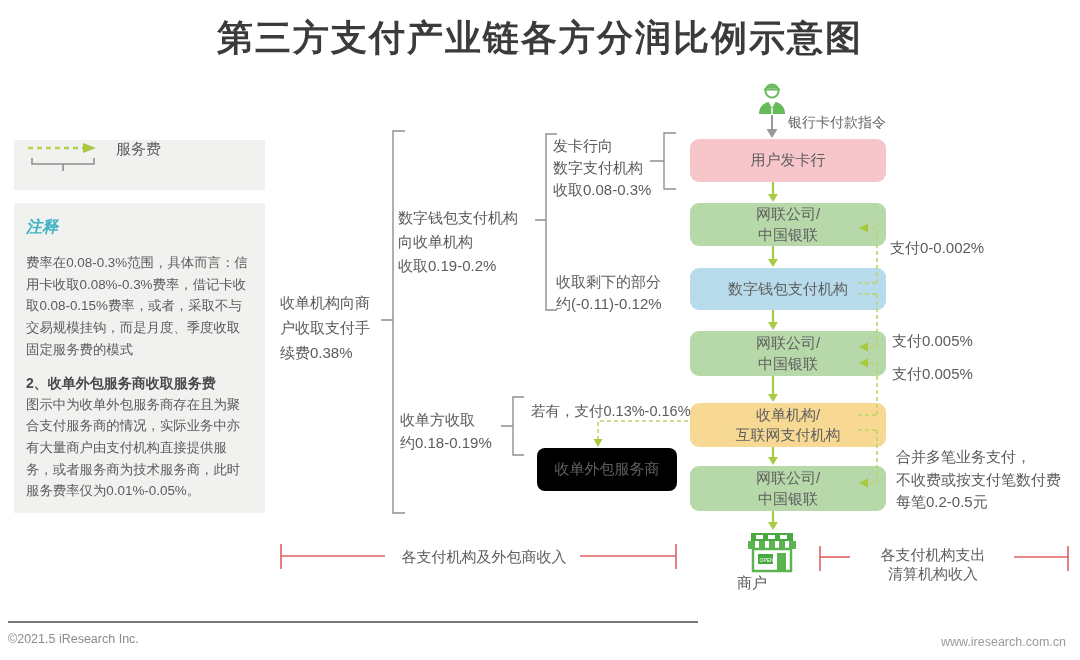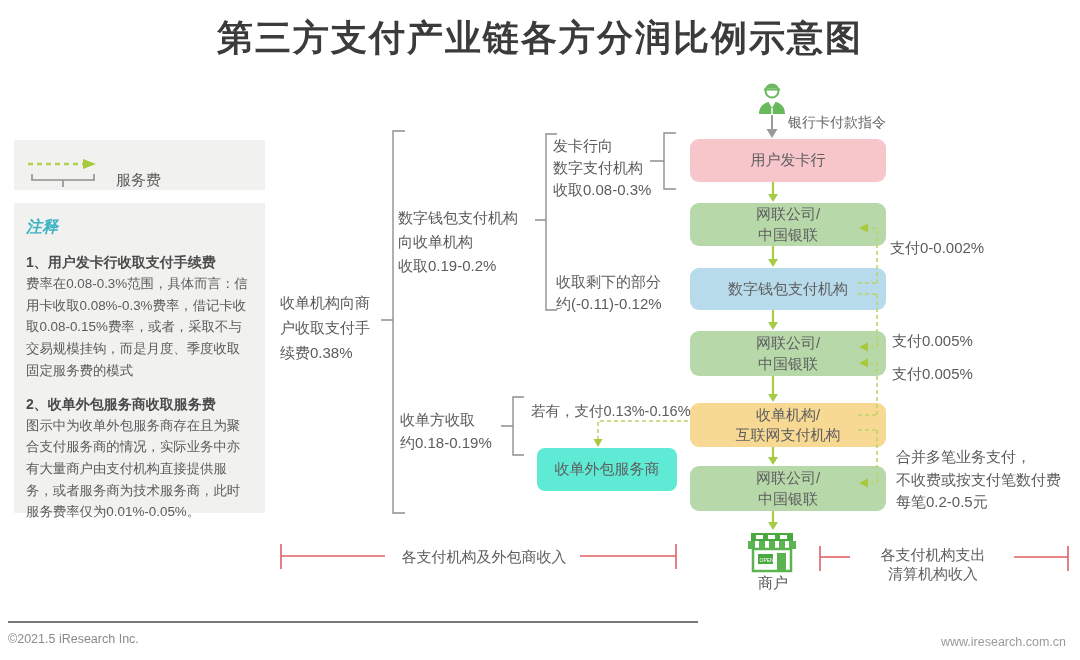--- a/index.html
+++ b/index.html
@@ -2,34 +2,34 @@
 <html><head>
 <meta charset="utf-8">
 <style>
   html,body{margin:0;padding:0;background:#fff;}
   .canvas{position:relative;width:1080px;height:660px;background:#fff;overflow:hidden;
           font-family:"Liberation Sans","DejaVu Sans",sans-serif;color:#5c5c5c;}
   .abs{position:absolute;}
   .title{position:absolute;left:0;top:14px;width:1080px;text-align:center;margin:0;
          font-size:36px;font-weight:700;color:#3b3b3b;letter-spacing:2px;}
   .panel{position:absolute;left:14px;width:251px;background:#f1f1ef;box-sizing:border-box;}
-  .legend-panel{top:140px;height:50px;display:flex;align-items:flex-end;padding:0 10px;}
+  .legend-panel{top:140px;height:50px;display:flex;align-items:flex-start;padding:0 10px;}
   .legend-label{font-size:15px;color:#5c5c5c;margin-left:14px;}
   .notes-panel{top:203px;height:310px;padding:14px 12px 10px 12px;}
   .notes-heading{font-size:16px;font-weight:bold;font-style:italic;color:#3db3c4;margin-bottom:14px;}
   .note-title{font-size:14px;font-weight:bold;color:#4a4a4a;line-height:1.5;}
   .note-body{font-size:13.4px;color:#5c5c5c;line-height:1.62;margin-bottom:12px;}
   .flow-box{position:absolute;left:690px;width:196px;border-radius:9px;display:flex;
             align-items:center;justify-content:center;text-align:center;
             font-size:15px;font-weight:500;color:#5f5f5f;line-height:1.35;white-space:pre-line;}
   .box-issuer{background:#f6c6cb;}
   .box-clearing{background:#b7d9aa;}
   .box-wallet{background:#b7dbeb;}
   .box-acquirer{background:#f7d994;}
-  .box-outsourcer{position:absolute;background:#5eead4;border-radius:8px;display:flex;
+  .box-outsourcer{position:absolute;background:#000000;border-radius:8px;display:flex;
             align-items:center;justify-content:center;font-size:15px;color:#5f5f5f;}
   .ann{position:absolute;font-size:15px;color:#5c5c5c;white-space:pre-line;}
   .fee-r{position:absolute;font-size:15px;color:#5c5c5c;white-space:pre-line;}
   .measure-text{position:absolute;font-size:15px;color:#606060;text-align:center;white-space:pre-line;line-height:1.25;}
   .footer-src{position:absolute;left:8px;top:603px;font-size:12.5px;color:#8a8a8a;}
   .footer-line{position:absolute;left:8px;top:621px;width:690px;height:2px;background:#787878;}
   .footer-copy{position:absolute;left:8px;top:632px;font-size:12.5px;color:#8a8a8a;}
   .footer-site{position:absolute;right:14px;top:635px;font-size:12.5px;color:#9a9a9a;}
   svg{display:block;}
   .layer{position:absolute;left:0;top:0;pointer-events:none;}
@@ -45,21 +45,20 @@
     <svg width="78" height="34" viewBox="0 0 78 34">
       <line x1="4" y1="8" x2="60" y2="8" stroke="#b2d152" stroke-width="2.5" stroke-dasharray="5,4"></line>
       <polygon points="72,8 59,3 59,13" fill="#a8c93e"></polygon>
       <path d="M8,18 L8,24 L70,24 L70,18 M39,24 L39,31" fill="none" stroke="#8f8f8f" stroke-width="1.6"></path>
     </svg>
     <span class="legend-label">服务费</span>
   </div>
 
   <div class="panel notes-panel">
     <div class="notes-heading">注释</div>
-    <div class="note-title">1、用户发卡行收取支付手续费</div>
     <div class="note-body">费率在0.08-0.3%范围，具体而言：信用卡收取0.08%-0.3%费率，借记卡收取0.08-0.15%费率，或者，采取不与交易规模挂钩，而是月度、季度收取固定服务费的模式</div>
     <div class="note-title">2、收单外包服务商收取服务费</div>
     <div class="note-body">图示中为收单外包服务商存在且为聚合支付服务商的情况，实际业务中亦有大量商户由支付机构直接提供服务，或者服务商为技术服务商，此时服务费率仅为0.01%-0.05%。</div>
   </div>
 
   <div class="flow-box box-issuer" style="top:139px;height:43px;">用户发卡行</div>
   <div class="flow-box box-clearing" style="top:203px;height:43px;">网联公司/
 中国银联</div>
   <div class="flow-box box-wallet" style="top:268px;height:42px;">数字钱包支付机构</div>
   <div class="flow-box box-clearing" style="top:331px;height:45px;">网联公司/
@@ -91,21 +90,21 @@
   <div class="fee-r" style="left:896px;top:446px;line-height:1.5;">合并多笔业务支付，
 不收费或按支付笔数付费
 每笔0.2-0.5元</div>
 
   <div class="abs" style="left:788px;top:114px;font-size:14px;color:#666;">银行卡付款指令</div>
 
   <div class="measure-text" style="left:389px;top:548px;width:190px;">各支付机构及外包商收入</div>
   <div class="measure-text" style="left:855px;top:546px;width:156px;">各支付机构支出
 清算机构收入</div>
 
-  <div class="abs" style="left:737px;top:574px;width:72px;text-align:center;font-size:15px;color:#5a5a5a;">商户</div>
+  <div class="abs" style="left:737px;top:574px;width:72px;font-size:15px;color:#5a5a5a;">商户</div>
 
   <div class="footer-line"></div>
   <div class="footer-copy">©2021.5 iResearch Inc.</div>
   <div class="footer-site">www.iresearch.com.cn</div>
 
   <svg class="layer" width="1080" height="660" viewBox="0 0 1080 660">
 
     <g>
       <circle cx="772" cy="91" r="6.5" fill="#fff" stroke="#67b95c" stroke-width="2"></circle>
       <path d="M765.5,88.5 Q772,81.5 778.5,88.5 Z" fill="#67b95c"></path>

